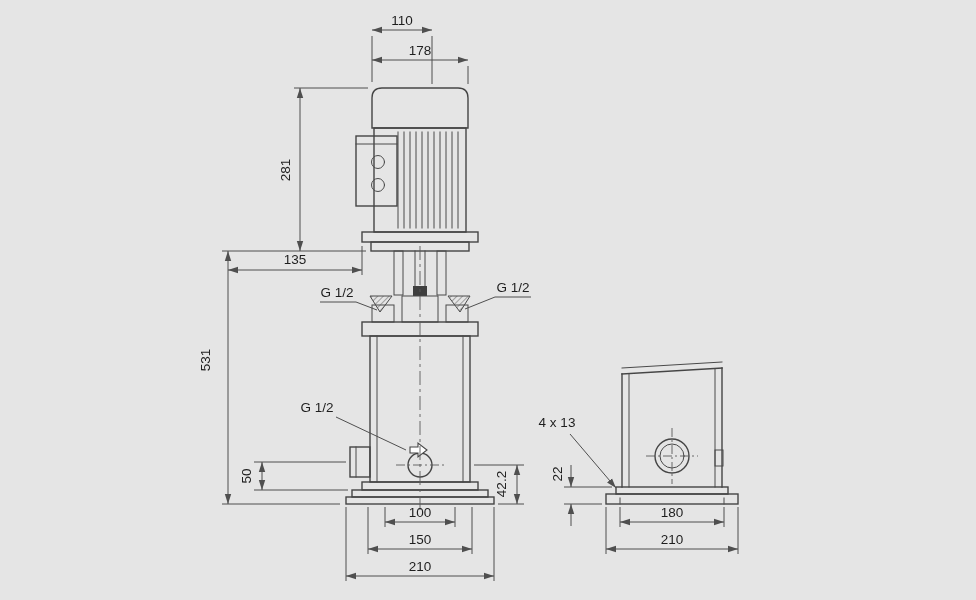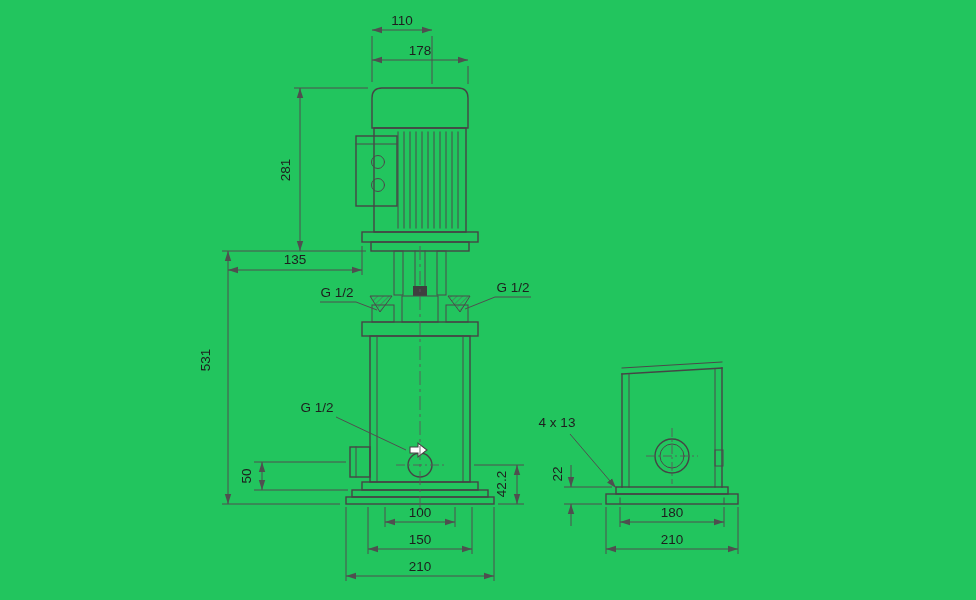--- a/index.html
+++ b/index.html
@@ -1,17 +1,17 @@
 <!DOCTYPE html>
 <html><head>
 <meta charset="utf-8">
 <style>
   html,body{margin:0;padding:0;background:#fff;}
   .stage{
-    width:976px;height:600px;position:relative;background:#22c55e;
+    width:976px;height:600px;position:relative;background:#e5e5e5;
     font-family:"Liberation Sans", sans-serif;
   }
   svg{display:block;}
   .ol{stroke:#454545;stroke-width:1.4;fill:none;stroke-linecap:square;}
   .ol2{stroke:#4a4a4a;stroke-width:1;fill:none;stroke-linecap:square;}
   .dim{stroke:#4f4f4f;stroke-width:1;fill:none;stroke-linecap:butt;}
   .cl{stroke:#5a5a5a;stroke-width:0.9;fill:none;stroke-dasharray:14 4 3 4;}
   .cl2{stroke:#5a5a5a;stroke-width:0.9;fill:none;stroke-dasharray:9 3 2 3;}
   text.d{font-family:"Liberation Sans",sans-serif;font-size:13.5px;fill:#1e1e1e;}
   .solid{fill:#3f3f3f;stroke:none;}

